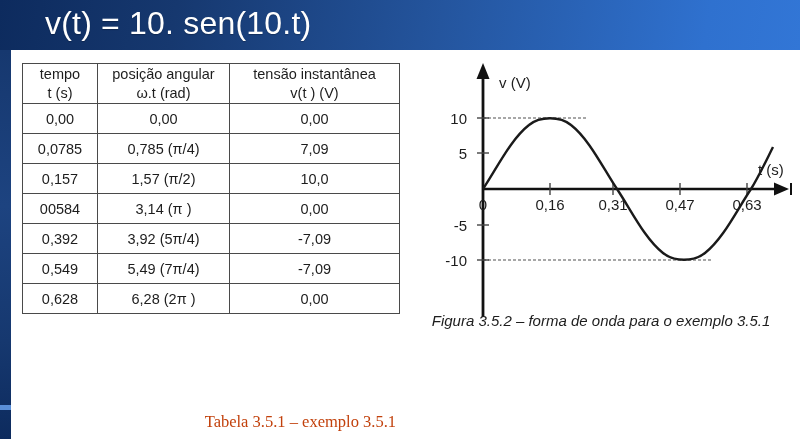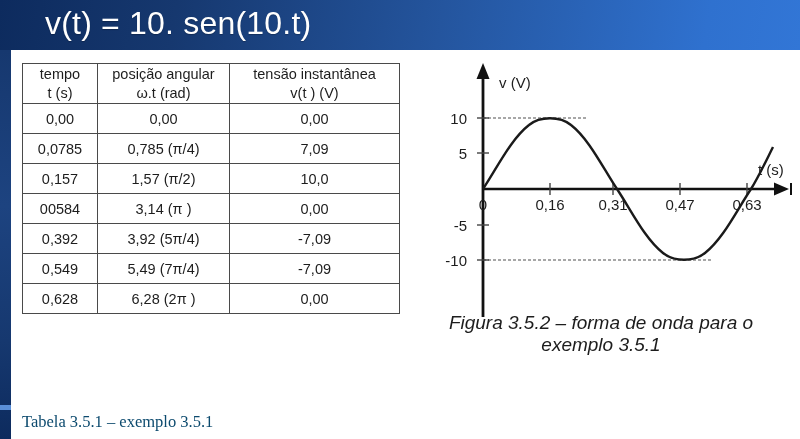--- a/index.html
+++ b/index.html
@@ -88,41 +88,41 @@
     height: 39px;
     vertical-align: middle;
   }
   .hd-line1 { display: block; line-height: 19px; }
   .hd-line2 { display: block; line-height: 19px; }
   .table-caption {
     position: absolute;
     left: 11px;
     top: 362px;
     width: 374px;
-    text-align: left;
+    text-align: right;
     font-family: "Liberation Serif", serif;
     font-size: 16.5px;
-    color: #0c4a6e;
+    color: #c2410c;
   }
   
   .chart-wrap {
     position: absolute;
     left: 400px;
     top: 5px;
     width: 389px;
     height: 300px;
   }
   .figure-caption {
     position: absolute;
     left: 400px;
     top: 262px;
     width: 380px;
     text-align: center;
     font-style: italic;
-    font-size: 19px;
+    font-size: 15px;
     color: #1d1d1d;
   }
   svg { display: block; }
   .ax-label { font-family: "Liberation Sans", sans-serif; font-size: 15px; fill: #1d1d1d; }
   .tick-label { font-family: "Liberation Sans", sans-serif; font-size: 15px; fill: #1d1d1d; }
 </style>
 </head>
 <body>
 
 <div class="slide">

